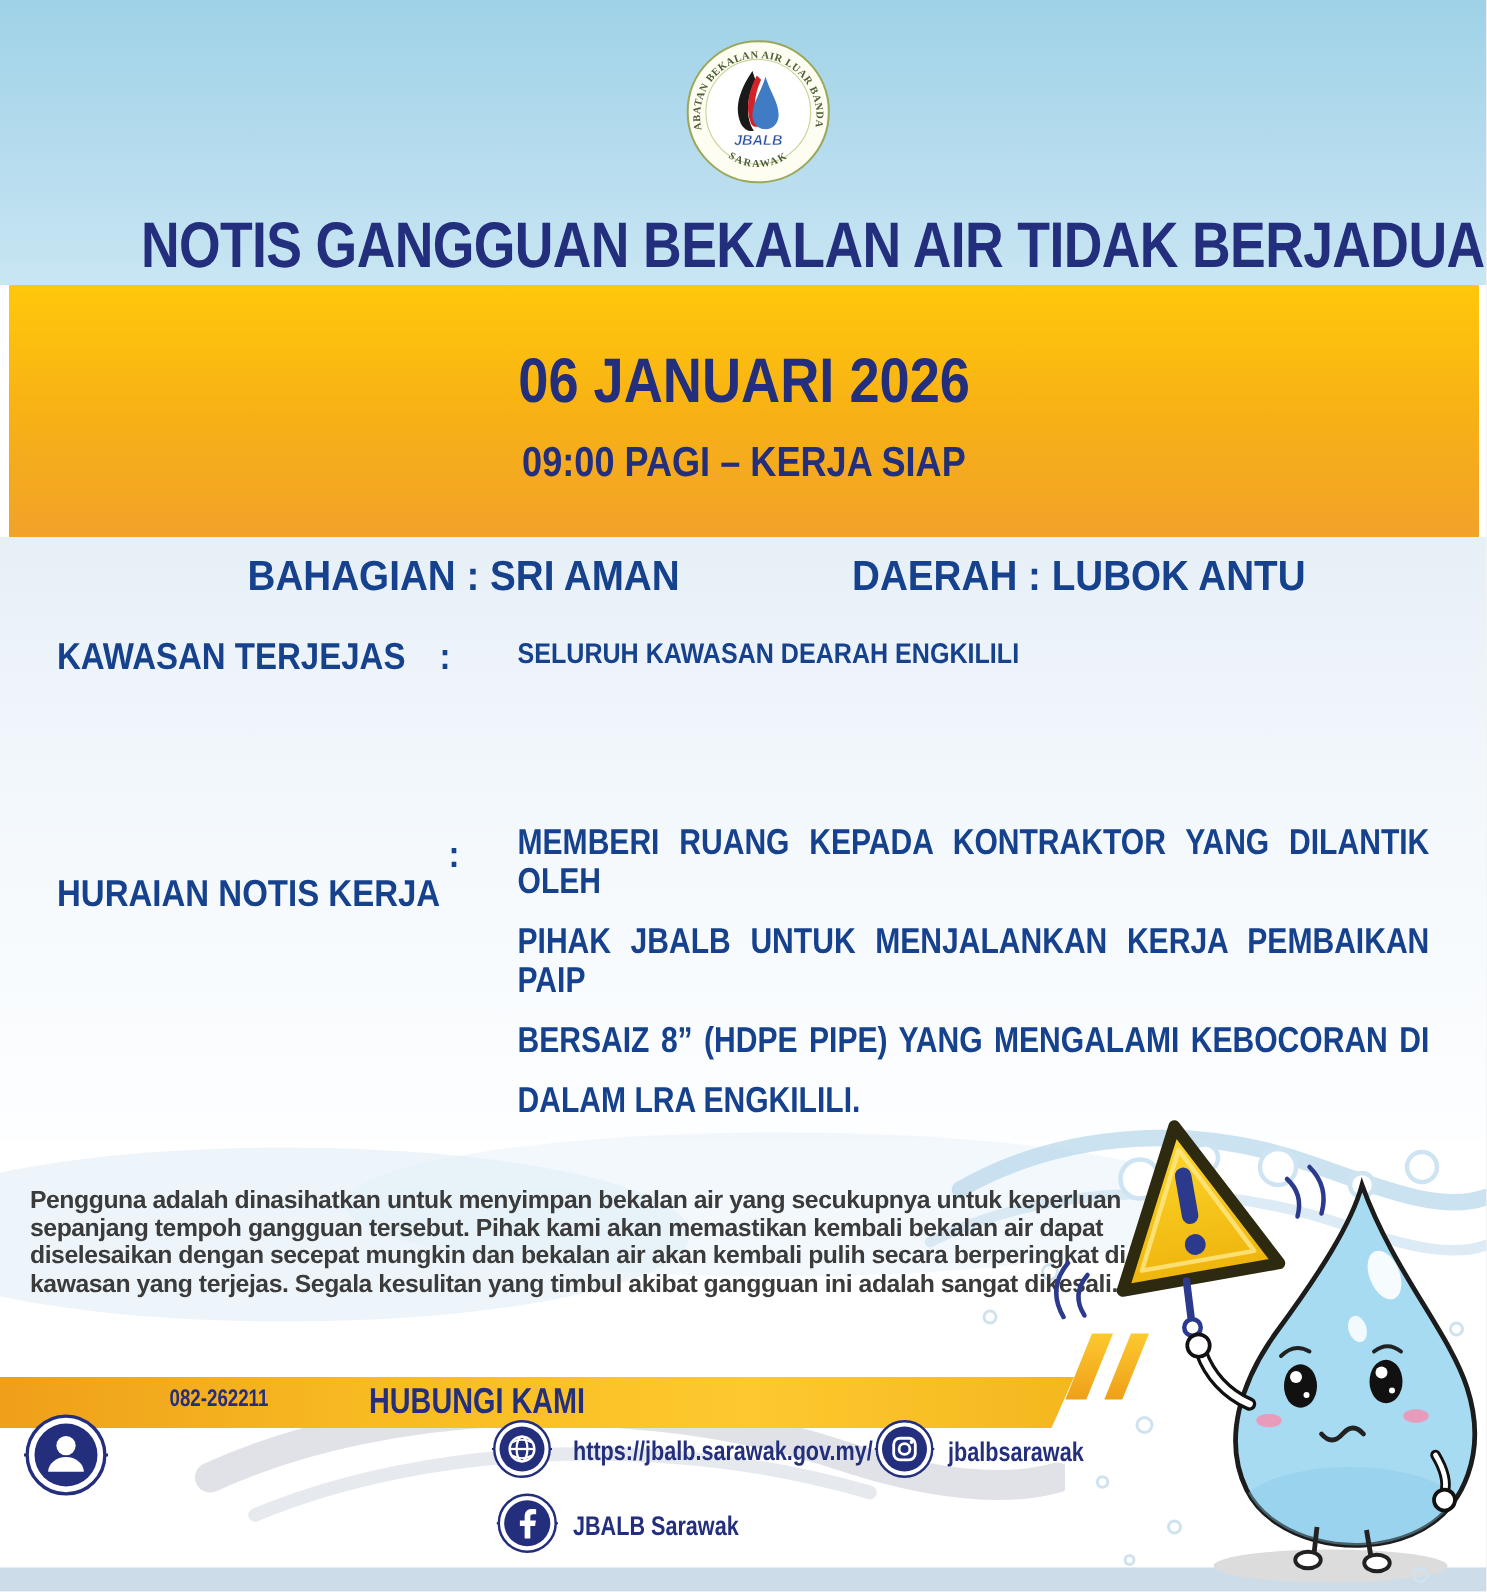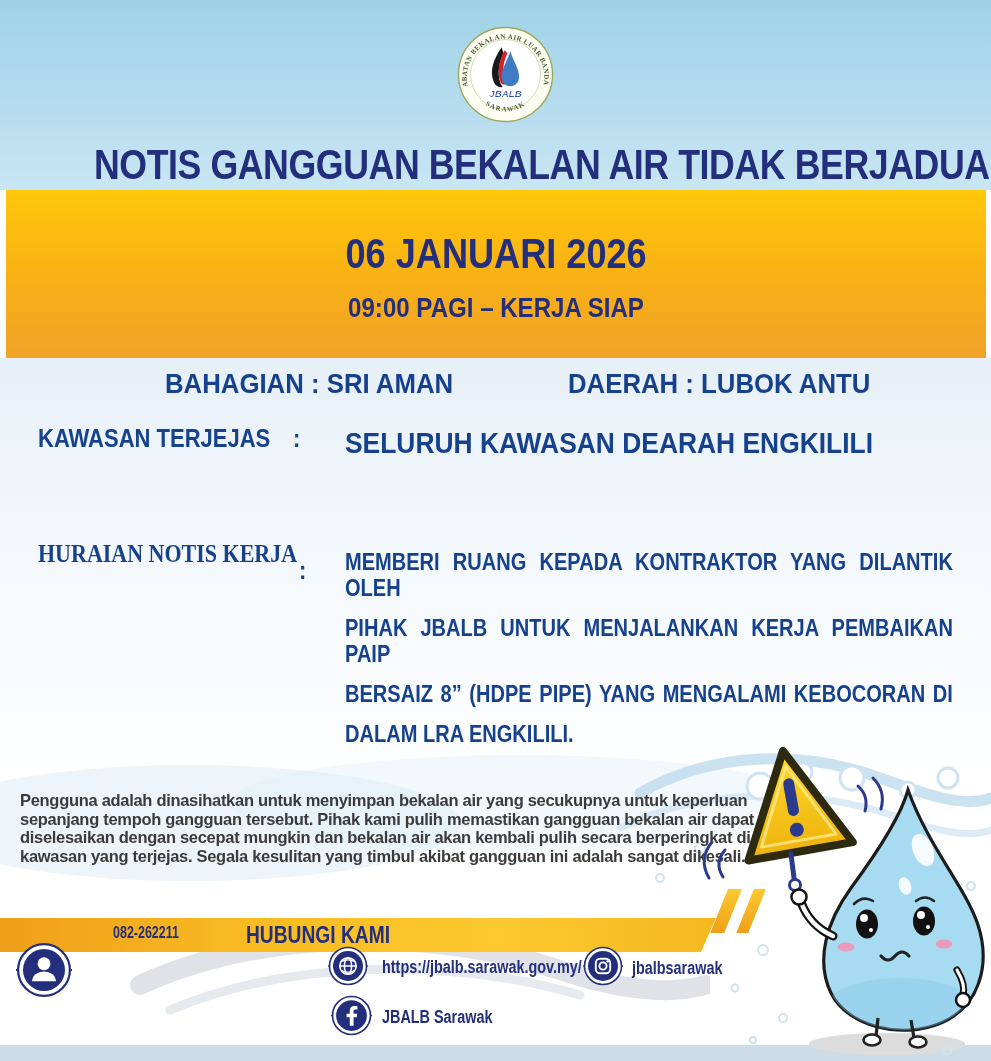--- a/index.html
+++ b/index.html
@@ -104,23 +104,23 @@
     <div class="time-line"><span class="sqz center">09:00 PAGI – KERJA SIAP</span></div>
   </div>
 
   <div class="mid-bg"></div>
 
   <div class="pos loc" style="left:165px; top:368px;"><span class="sqz">BAHAGIAN : SRI AMAN</span></div>
   <div class="pos loc" style="left:568px; top:368px;text-decoration:underline;"><span class="sqz">DAERAH : LUBOK ANTU</span></div>
 
   <div class="pos lbl" style="left:38px; top:424px;"><span class="sqz">KAWASAN TERJEJAS</span></div>
   <div class="pos lbl" style="left:293px; top:424px;"><span class="sqz">:</span></div>
-  <div class="pos lbl" style="left:345px; top:426px; font-size:30px;"><span class="sqz">SELURUH KAWASAN DEARAH ENGKILILI</span></div>
-
-  <div class="pos lbl" style="left:38px; top:540px;font-family:Liberation Serif, serif;"><span class="sqz">HURAIAN NOTIS KERJA</span></div>
+  <div class="pos lbl" style="left:345px; top:426px; font-size:19px;"><span class="sqz">SELURUH KAWASAN DEARAH ENGKILILI</span></div>
+
+  <div class="pos lbl" style="left:38px; top:582px;"><span class="sqz">HURAIAN NOTIS KERJA</span></div>
   <div class="pos lbl" style="left:299px; top:556px;"><span class="sqz">:</span></div>
   <div class="pos hur-text">
     <div class="jline">MEMBERI RUANG KEPADA KONTRAKTOR YANG DILANTIK OLEH</div>
     <div class="jline">PIHAK JBALB UNTUK MENJALANKAN KERJA PEMBAIKAN PAIP</div>
     <div class="jline">BERSAIZ 8” (HDPE PIPE) YANG MENGALAMI KEBOCORAN DI</div>
     <div class="jline last">DALAM LRA ENGKILILI.</div>
   </div>
 
   <svg class="splash" viewBox="0 0 991 210">
     <ellipse cx="190" cy="85" rx="270" ry="58" fill="#dcebf6" opacity="0.5"></ellipse>
@@ -131,21 +131,21 @@
     <circle cx="803" cy="34" r="9" fill="#ffffff" stroke="#cfe4f2" stroke-width="3"></circle>
     <circle cx="852" cy="40" r="12" fill="#ffffff" stroke="#cfe4f2" stroke-width="3"></circle>
     <circle cx="908" cy="52" r="8" fill="#ffffff" stroke="#cfe4f2" stroke-width="3"></circle>
     <circle cx="948" cy="40" r="10" fill="#ffffff" stroke="#cfe4f2" stroke-width="3"></circle>
     <circle cx="700" cy="110" r="5" fill="none" stroke="#cfe2ef" stroke-width="2"></circle>
     <circle cx="660" cy="140" r="4" fill="none" stroke="#cfe2ef" stroke-width="2"></circle>
   </svg>
 
   <div class="pos advisory">
     <div>Pengguna adalah dinasihatkan untuk menyimpan bekalan air yang secukupnya untuk keperluan</div>
-    <div>sepanjang tempoh gangguan tersebut. Pihak kami pulih memastikan gangguan bekalan air dapat</div>
+    <div>sepanjang tempoh gangguan tersebut. Pihak kami akan memastikan kembali bekalan air dapat</div>
     <div>diselesaikan dengan secepat mungkin dan bekalan air akan kembali pulih secara berperingkat di</div>
     <div>kawasan yang terjejas. Segala kesulitan yang timbul akibat gangguan ini adalah sangat dikesali.</div>
   </div>
 
   <svg class="swirl" viewBox="0 0 580 120">
     <path d="M 10,70 C 130,15 300,12 430,55 C 490,75 540,80 575,70" fill="none" stroke="#c6cbd4" stroke-width="20" opacity="0.55" stroke-linecap="round"></path>
     <path d="M 40,95 C 160,45 320,42 450,80" fill="none" stroke="#d6dae2" stroke-width="9" opacity="0.6" stroke-linecap="round"></path>
   </svg>
 
   <div class="gold-band">

